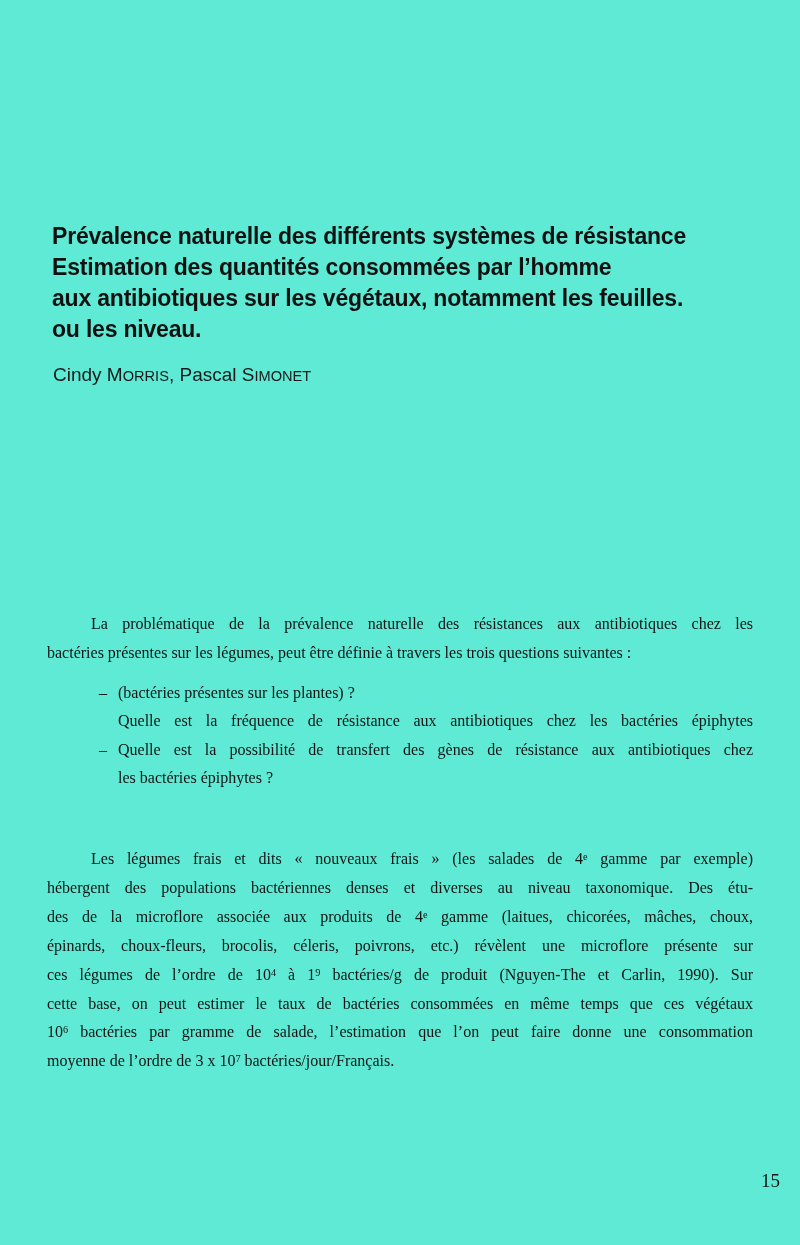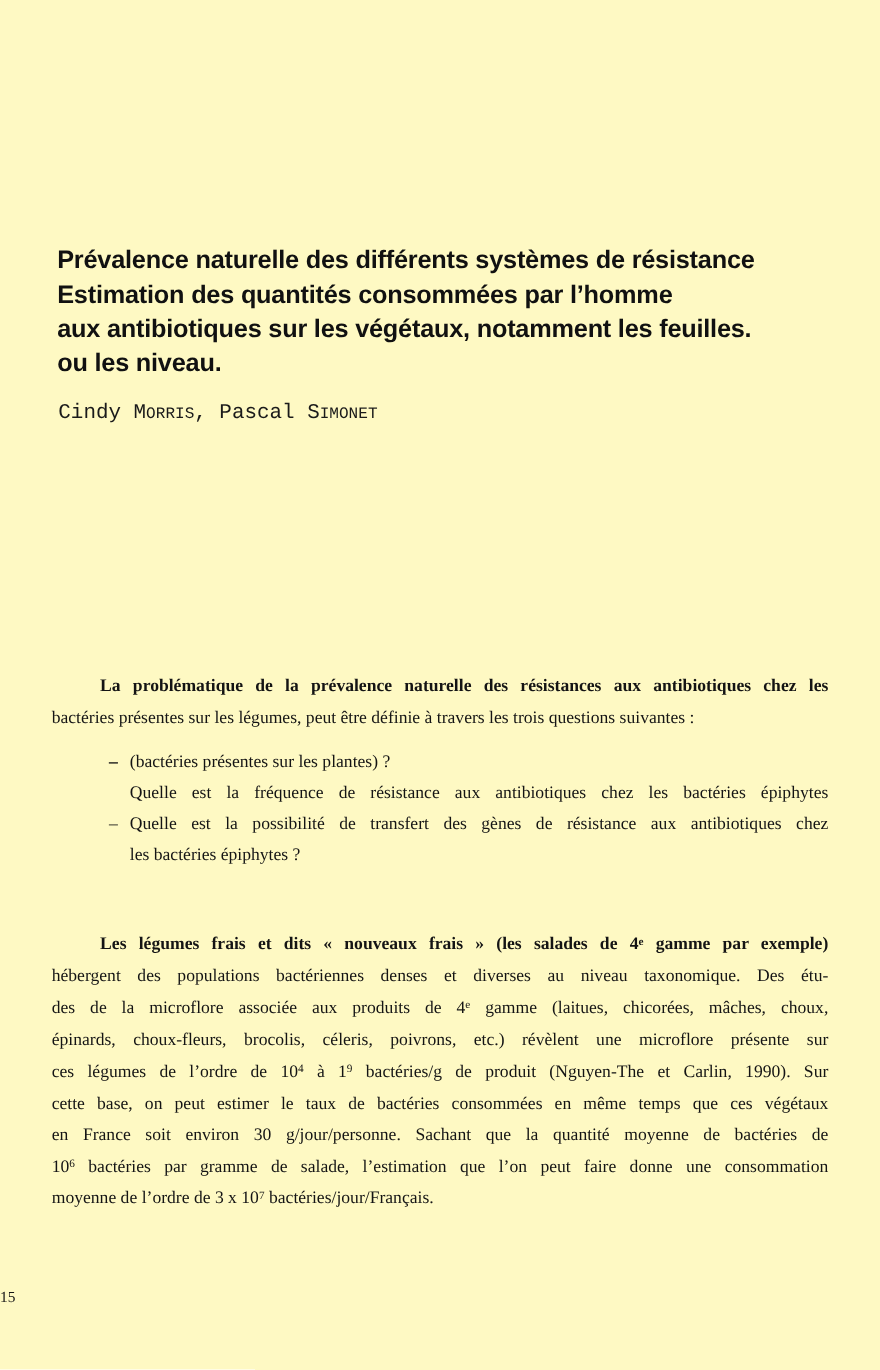--- a/index.html
+++ b/index.html
@@ -4,40 +4,40 @@
 <style>
   * { margin: 0; padding: 0; box-sizing: border-box; }
   html, body { background: #ffffff; }
   body {
     width: 800px; height: 1245px;
     font-family: "Liberation Serif", "DejaVu Serif", serif;
   }
   .page {
     position: relative;
     width: 800px; height: 1245px;
-    background: #fef9c3;
+    background: #5eead4;
     color: #161616;
     overflow: hidden;
   }
   
   .title {
     position: absolute;
     left: 52px; top: 221px; width: 730px;
     font-family: "Liberation Sans", "DejaVu Sans", sans-serif;
     font-weight: 700;
     font-size: 23px;
     line-height: 31px;
     letter-spacing: -0.2px;
     color: #111111;
   }
   
   .authors {
     position: absolute;
     left: 53px; top: 363px; width: 600px;
-    font-family: Liberation Mono, monospace;
+    font-family: Liberation Sans, sans-serif;
     font-weight: 400;
     font-size: 19px;
     line-height: 24px;
     color: #1a1a1a;
   }
   .authors .sc { font-size: 14.6px; }
   
   .serifblock {
     font-size: 16px;
     color: #141414;
@@ -58,29 +58,29 @@
     left: -19px; top: 0;
   }
   .bodypara {
     position: absolute;
     left: 47px; top: 845px; width: 706px;
     line-height: 28.9px;
   }
   .pagenum {
     position: absolute;
     left: 0; top: 1170px; width: 780px;
-    text-align: left;
-    font-size: 14px;
+    text-align: right;
+    font-size: 19px;
     line-height: 22px;
     color: #141414;
   }
   
   .tline { text-align: left; white-space: nowrap; }
   .tline.just { text-align: justify; text-align-last: justify; }
-  .tline.ind { text-indent: 44px; font-weight: bold; }
+  .tline.ind { text-indent: 44px; }
   .sup {
     font-size: 0.64em;
     vertical-align: 0.42em;
     line-height: 0;
   }
 </style>
 </head>
 <body>
 
 <div class="page">
@@ -123,20 +123,19 @@
     </div>
   </div>
 
   <div class="bodypara serifblock">
       <div class="tline just ind"><span>Les légumes frais et dits « nouveaux frais » (les salades de 4</span><span class="sup">e</span><span> gamme par exemple)</span></div>
       <div class="tline just"><span>hébergent des populations bactériennes denses et diverses au niveau taxonomique. Des étu-</span></div>
       <div class="tline just"><span>des de la microflore associée aux produits de 4</span><span class="sup">e</span><span> gamme (laitues, chicorées, mâches, choux,</span></div>
       <div class="tline just"><span>épinards, choux-fleurs, brocolis, céleris, poivrons, etc.) révèlent une microflore présente sur</span></div>
       <div class="tline just"><span>ces légumes de l’ordre de 10</span><span class="sup">4</span><span> à 1</span><span class="sup">9</span><span> bactéries/g de produit (Nguyen-The et Carlin, 1990). Sur</span></div>
       <div class="tline just"><span>cette base, on peut estimer le taux de bactéries consommées en même temps que ces végétaux</span></div>
-      <div class="tline just"><span>en France soit environ 30 g/jour/personne. Sachant que la quantité moyenne de bactéries de</span></div>
       <div class="tline just"><span>10</span><span class="sup">6</span><span> bactéries par gramme de salade, l’estimation que l’on peut faire donne une consommation</span></div>
       <div class="tline"><span>moyenne de l’ordre de 3 x 10</span><span class="sup">7</span><span> bactéries/jour/Français.</span></div>
     </div>
 
   <div class="pagenum">15</div>
 
 </div>
 
 </body></html>

